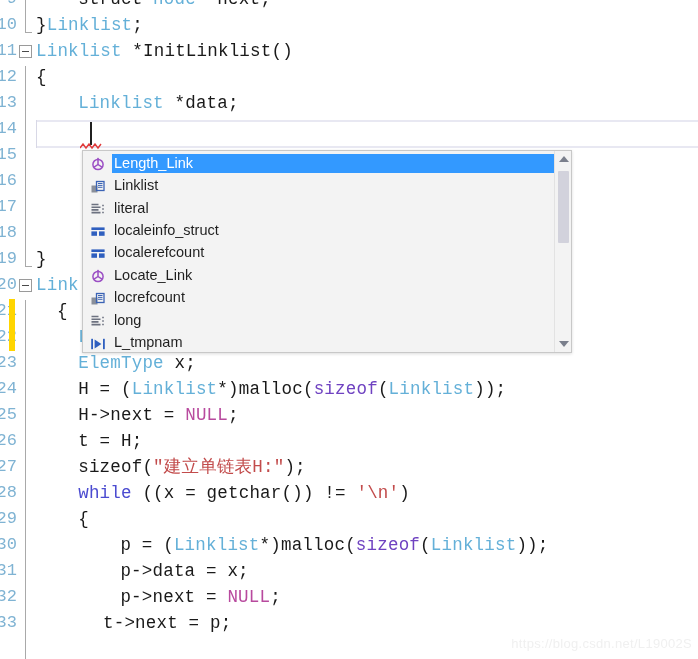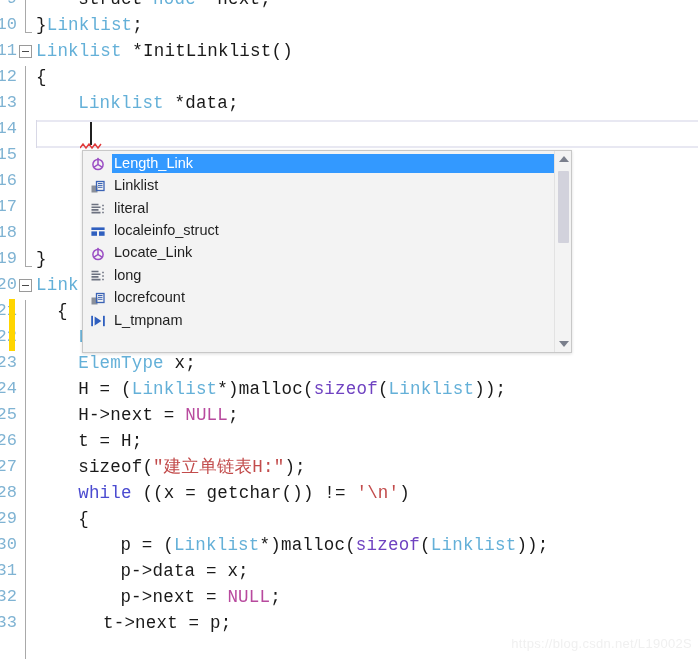--- a/index.html
+++ b/index.html
@@ -381,45 +381,55 @@
                 <rect x="1.4" y="3.4" width="13.2" height="2.6" fill="#2f5fbf"></rect>
                 <rect x="1.4" y="7.4" width="5.6" height="4.4" fill="#2f5fbf"></rect>
                 <rect x="9" y="7.4" width="5.6" height="4.4" fill="#2f5fbf"></rect>
               </svg>
             </span>
             <span class="ac-label">localeinfo_struct</span>
           </div>
           <div class="ac-item">
             <span class="ac-icon">
               <svg width="16" height="16" viewBox="0 0 16 16">
+                <rect x="1.4" y="3.4" width="13.2" height="2.6" fill="#2f5fbf"></rect>
+                <rect x="1.4" y="7.4" width="5.6" height="4.4" fill="#2f5fbf"></rect>
+                <rect x="9" y="7.4" width="5.6" height="4.4" fill="#2f5fbf"></rect>
+              </svg>
+            </span>
+            <span class="ac-label">localerefcount</span>
+          </div>
+          <div class="ac-item">
+            <span class="ac-icon">
+              <svg width="16" height="16" viewBox="0 0 16 16">
                 <circle cx="8" cy="8.5" r="5.1" fill="none" stroke="#9b4fc4" stroke-width="1.5"></circle>
                 <path d="M8 3.4 L8 8.5 M8 8.5 L4 11.2 M8 8.5 L12 11.2" stroke="#9b4fc4" stroke-width="1.5" fill="none"></path>
                 <path d="M8 1.6 L9.7 3.4 L6.3 3.4 Z" fill="#9b4fc4"></path>
               </svg>
             </span>
             <span class="ac-label">Locate_Link</span>
           </div>
           <div class="ac-item">
             <span class="ac-icon">
               <svg width="16" height="16" viewBox="0 0 16 16">
-                <path d="M1.5 3.5 H8.5 M1.5 6.2 H10.5 M1.5 8.9 H8.5 M1.5 11.6 H10.5" stroke="#6d7280" stroke-width="1.6"></path>
-                <path d="M12.2 4.6 h1.6 M12.2 8 h1.6 M12.2 11.4 h1.6" stroke="#6d7280" stroke-width="1.5"></path>
-              </svg>
-            </span>
-            <span class="ac-label">long</span>
-          </div>
-          <div class="ac-item">
-            <span class="ac-icon">
-              <svg width="16" height="16" viewBox="0 0 16 16">
                 <rect x="1.5" y="6.5" width="6" height="7" fill="#8a8f9a"></rect>
                 <rect x="6.5" y="2.5" width="7.5" height="9" fill="none" stroke="#3b63b5" stroke-width="1.3"></rect>
                 <path d="M8 4.5 H12.5 M8 6.4 H12.5 M8 8.3 H12.5" stroke="#3b63b5" stroke-width="1"></path>
               </svg>
             </span>
             <span class="ac-label">locrefcount</span>
+          </div>
+          <div class="ac-item">
+            <span class="ac-icon">
+              <svg width="16" height="16" viewBox="0 0 16 16">
+                <path d="M1.5 3.5 H8.5 M1.5 6.2 H10.5 M1.5 8.9 H8.5 M1.5 11.6 H10.5" stroke="#6d7280" stroke-width="1.6"></path>
+                <path d="M12.2 4.6 h1.6 M12.2 8 h1.6 M12.2 11.4 h1.6" stroke="#6d7280" stroke-width="1.5"></path>
+              </svg>
+            </span>
+            <span class="ac-label">long</span>
           </div>
           <div class="ac-item">
             <span class="ac-icon">
               <svg width="16" height="16" viewBox="0 0 16 16">
                 <rect x="1.2" y="2.8" width="1.8" height="10.4" fill="#2f5fbf"></rect>
                 <rect x="13" y="2.8" width="1.8" height="10.4" fill="#2f5fbf"></rect>
                 <path d="M4.6 3.4 L11.4 8 L4.6 12.6 Z" fill="#2f5fbf"></path>
               </svg>
             </span>
             <span class="ac-label">L_tmpnam</span>

